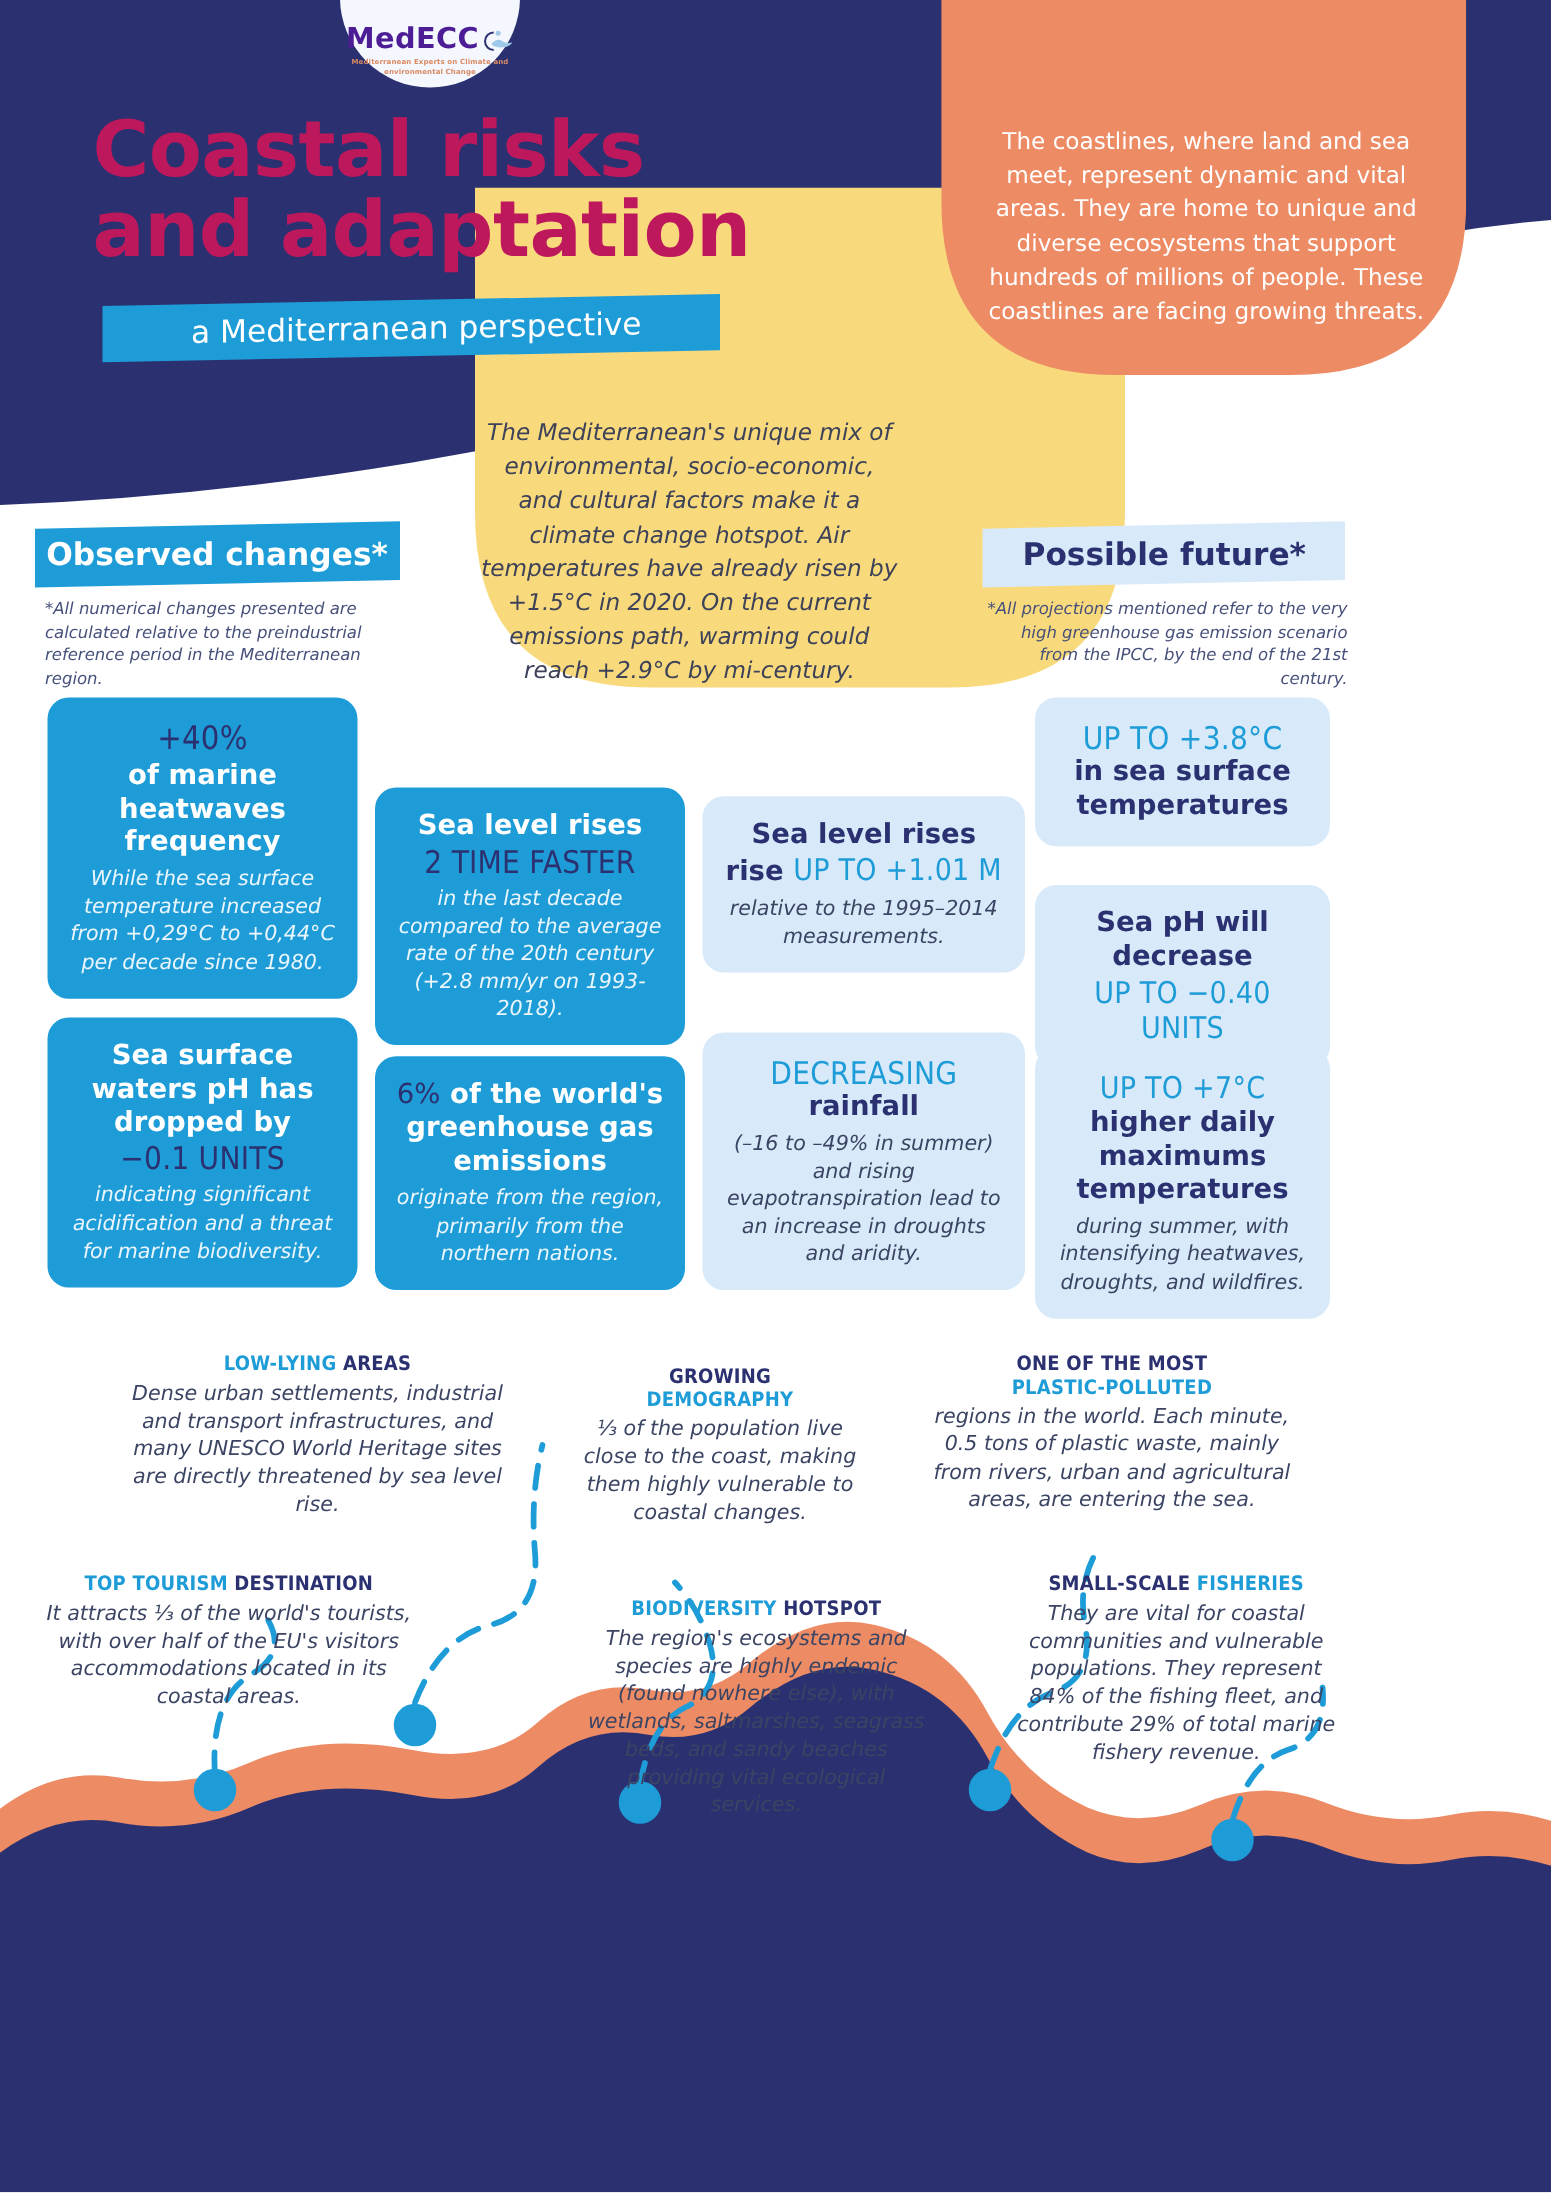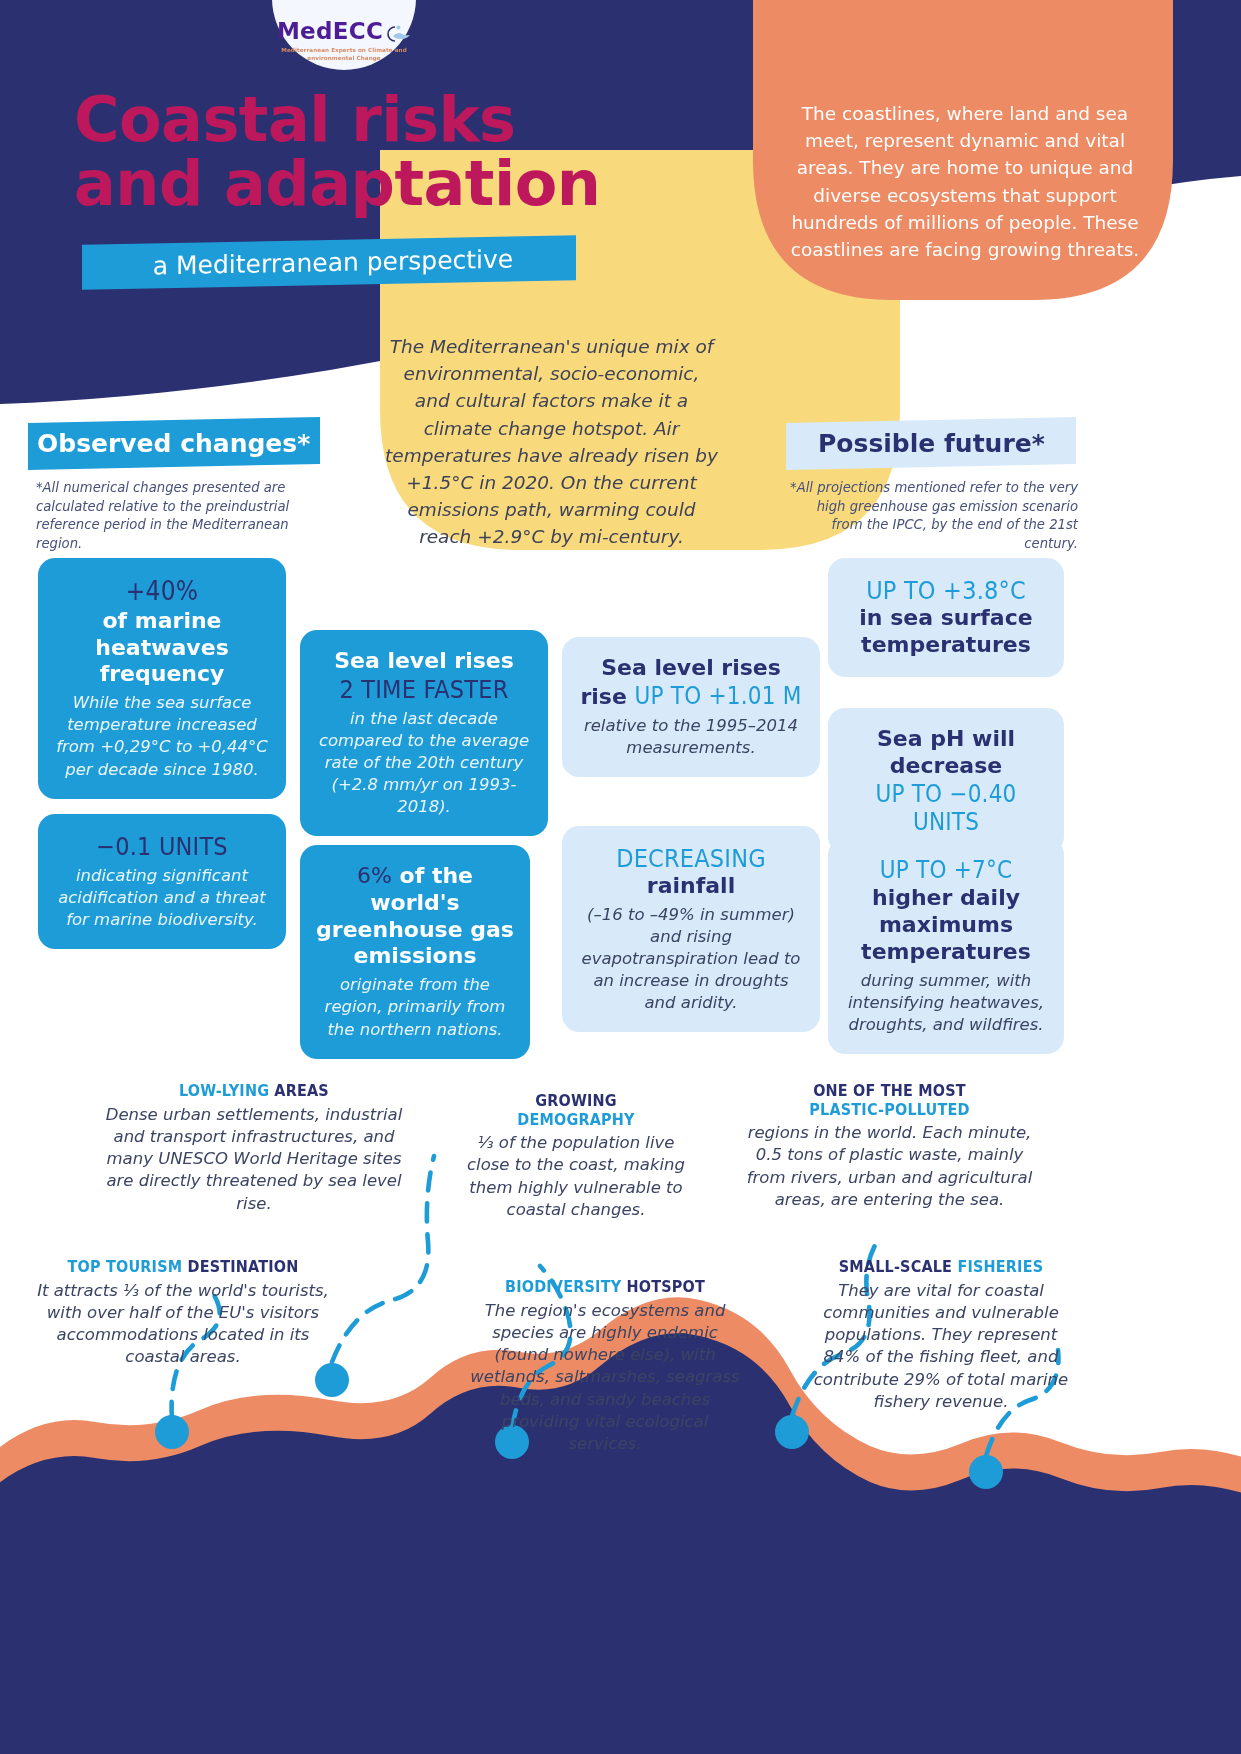--- a/index.html
+++ b/index.html
@@ -91,21 +91,21 @@
           letter-spacing: .2px; }
   .c-body { font-size: 16.5px; font-style: italic; line-height: 1.34; margin-top: 4px; }
   .card.blue .c-body { color: #eaf6fd; }
   .card.pale .c-body { color: #3b4463; }
 
   #card-heatwaves   { left: 38px;  top: 558px; width: 248px; }
   #card-sealevel    { left: 300px; top: 630px; width: 248px; }
   #card-sealevelfut { left: 562px; top: 637px; width: 258px; }
   #card-sst         { left: 828px; top: 558px; width: 236px; }
   #card-ph-obs      { left: 38px;  top: 814px; width: 248px; }
-  #card-ghg         { left: 300px; top: 845px; width: 230px; }
+  #card-ghg         { left: 300px; top: 845px; width: 248px; }
   #card-rain        { left: 562px; top: 826px; width: 258px; }
   #card-ph-fut      { left: 828px; top: 708px; width: 236px; }
   #card-daily       { left: 828px; top: 838px; width: 236px; }
 
   
   .map-wrap { position: absolute; left: 0; top: 1060px; width: 1241px; height: 694px; z-index: 4; }
   .coast-svg { position: absolute; left: 0; top: 0; width: 1241px; height: 694px; }
 
   .blk { position: absolute; z-index: 9; }
   .blk-title { font-size: 16px; font-weight: bold; line-height: 1.16; }
@@ -189,20 +189,21 @@
     <div class="c-body">While the sea surface temperature increased from +0,29°C to +0,44°C per decade since 1980.</div>
   </div>
 
   <div class="card blue" id="card-sealevel">
     <div class="c-head">Sea level rises</div>
     <div class="c-num cond" style="font-size:25px">2 TIME FASTER</div>
     <div class="c-body">in the last decade compared to the average rate of the 20th century (+2.8 mm/yr on 1993-2018).</div>
   </div>
 
   <div class="card blue" id="card-ph-obs">
+    <div class="c-head">Sea surface waters pH has dropped by</div>
     <div class="c-num cond" style="font-size:25px">−0.1 UNITS</div>
     <div class="c-body">indicating significant acidification and a threat for marine biodiversity.</div>
   </div>
 
   <div class="card blue" id="card-ghg">
     <div class="c-head">
       <span class="c-num">6%</span>
       <span>of the world's greenhouse gas emissions</span>
     </div>
     <div class="c-body">originate from the region, primarily from the northern nations.</div>

